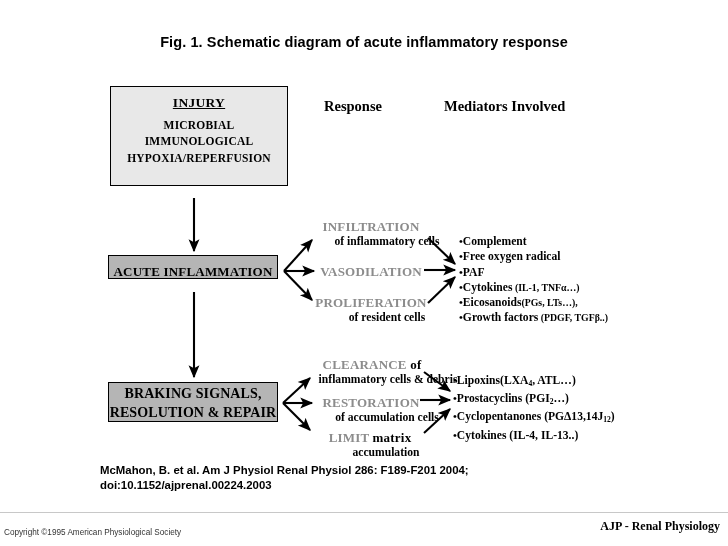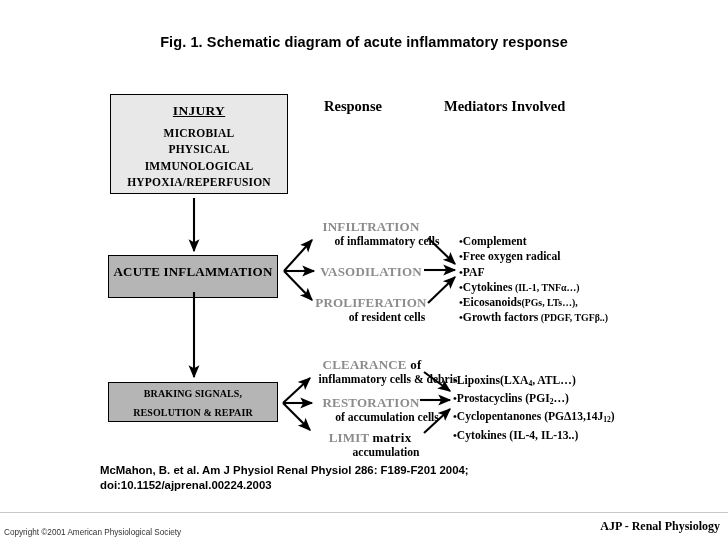--- a/index.html
+++ b/index.html
@@ -48,47 +48,47 @@
     position: absolute;
     box-sizing: border-box;
     border: 1.5px solid #000000;
     color: #000000;
     text-align: center;
     font-family: "Liberation Serif", serif;
     font-weight: bold;
   }
 
   #box-injury {
-    left: 110px; top: 94px; width: 178px; height: 100px;
+    left: 110px; top: 86px; width: 178px; height: 100px;
     background: #e8e8e8;
     padding-top: 8px;
     font-size: 11.5px;
     line-height: 16.5px;
   }
   #box-injury .hdr {
     display: block;
     font-size: 13.5px;
     text-decoration: underline;
     margin-bottom: 5px;
     letter-spacing: 0.3px;
   }
   #box-injury .ln { display: block; letter-spacing: 0.2px; }
 
   #box-acute {
-    left: 108px; top: 255px; width: 170px; height: 43px;
+    left: 108px; top: 255px; width: 170px; height: 24px;
     background: #b5b5b5;
     font-size: 13px;
     line-height: 31px;
     letter-spacing: 0.2px;
   }
 
   #box-braking {
     left: 108px; top: 382px; width: 170px; height: 40px;
     background: #b5b5b5;
-    font-size: 10px;
+    font-size: 14px;
     line-height: 19px;
     padding-top: 1px;
     letter-spacing: 0.1px;
   }
 
   
   .resp {
     position: absolute;
     text-align: center;
     font-family: "Liberation Serif", serif;
@@ -174,21 +174,20 @@
 <div id="slide">
 
   <div class="fig-title">Fig. 1. Schematic diagram of acute inflammatory response</div>
 
   <div class="col-head" id="head-response">Response</div>
   <div class="col-head" id="head-mediators">Mediators Involved</div>
 
   <div class="box" id="box-injury">
     <span class="hdr">INJURY</span>
     <span class="ln">MICROBIAL</span>
-    <span class="ln">PHYSICAL</span>
     <span class="ln">IMMUNOLOGICAL</span>
     <span class="ln">HYPOXIA/REPERFUSION</span>
   </div>
 
   <div class="box" id="box-acute">ACUTE INFLAMMATION</div>
 
   <div class="box" id="box-braking">
     <span>BRAKING SIGNALS,</span><br>
     <span>RESOLUTION &amp; REPAIR</span>
   </div>
@@ -267,16 +266,16 @@
       <line x1="424" y1="433" x2="450" y2="409"></line>
     </g>
   </svg>
 
   <div id="citation">
     <span>McMahon, B. et al. Am J Physiol Renal Physiol 286: F189-F201 2004;</span>
     <span>doi:10.1152/ajprenal.00224.2003</span>
   </div>
 
   <div id="footer-rule"></div>
-  <div id="copyright">Copyright ©2001 American Physiological Society</div>
+  <div id="copyright">Copyright ©1995 American Physiological Society</div>
   <div id="journal">AJP - Renal Physiology</div>
 
 </div>
 
 </body></html>

